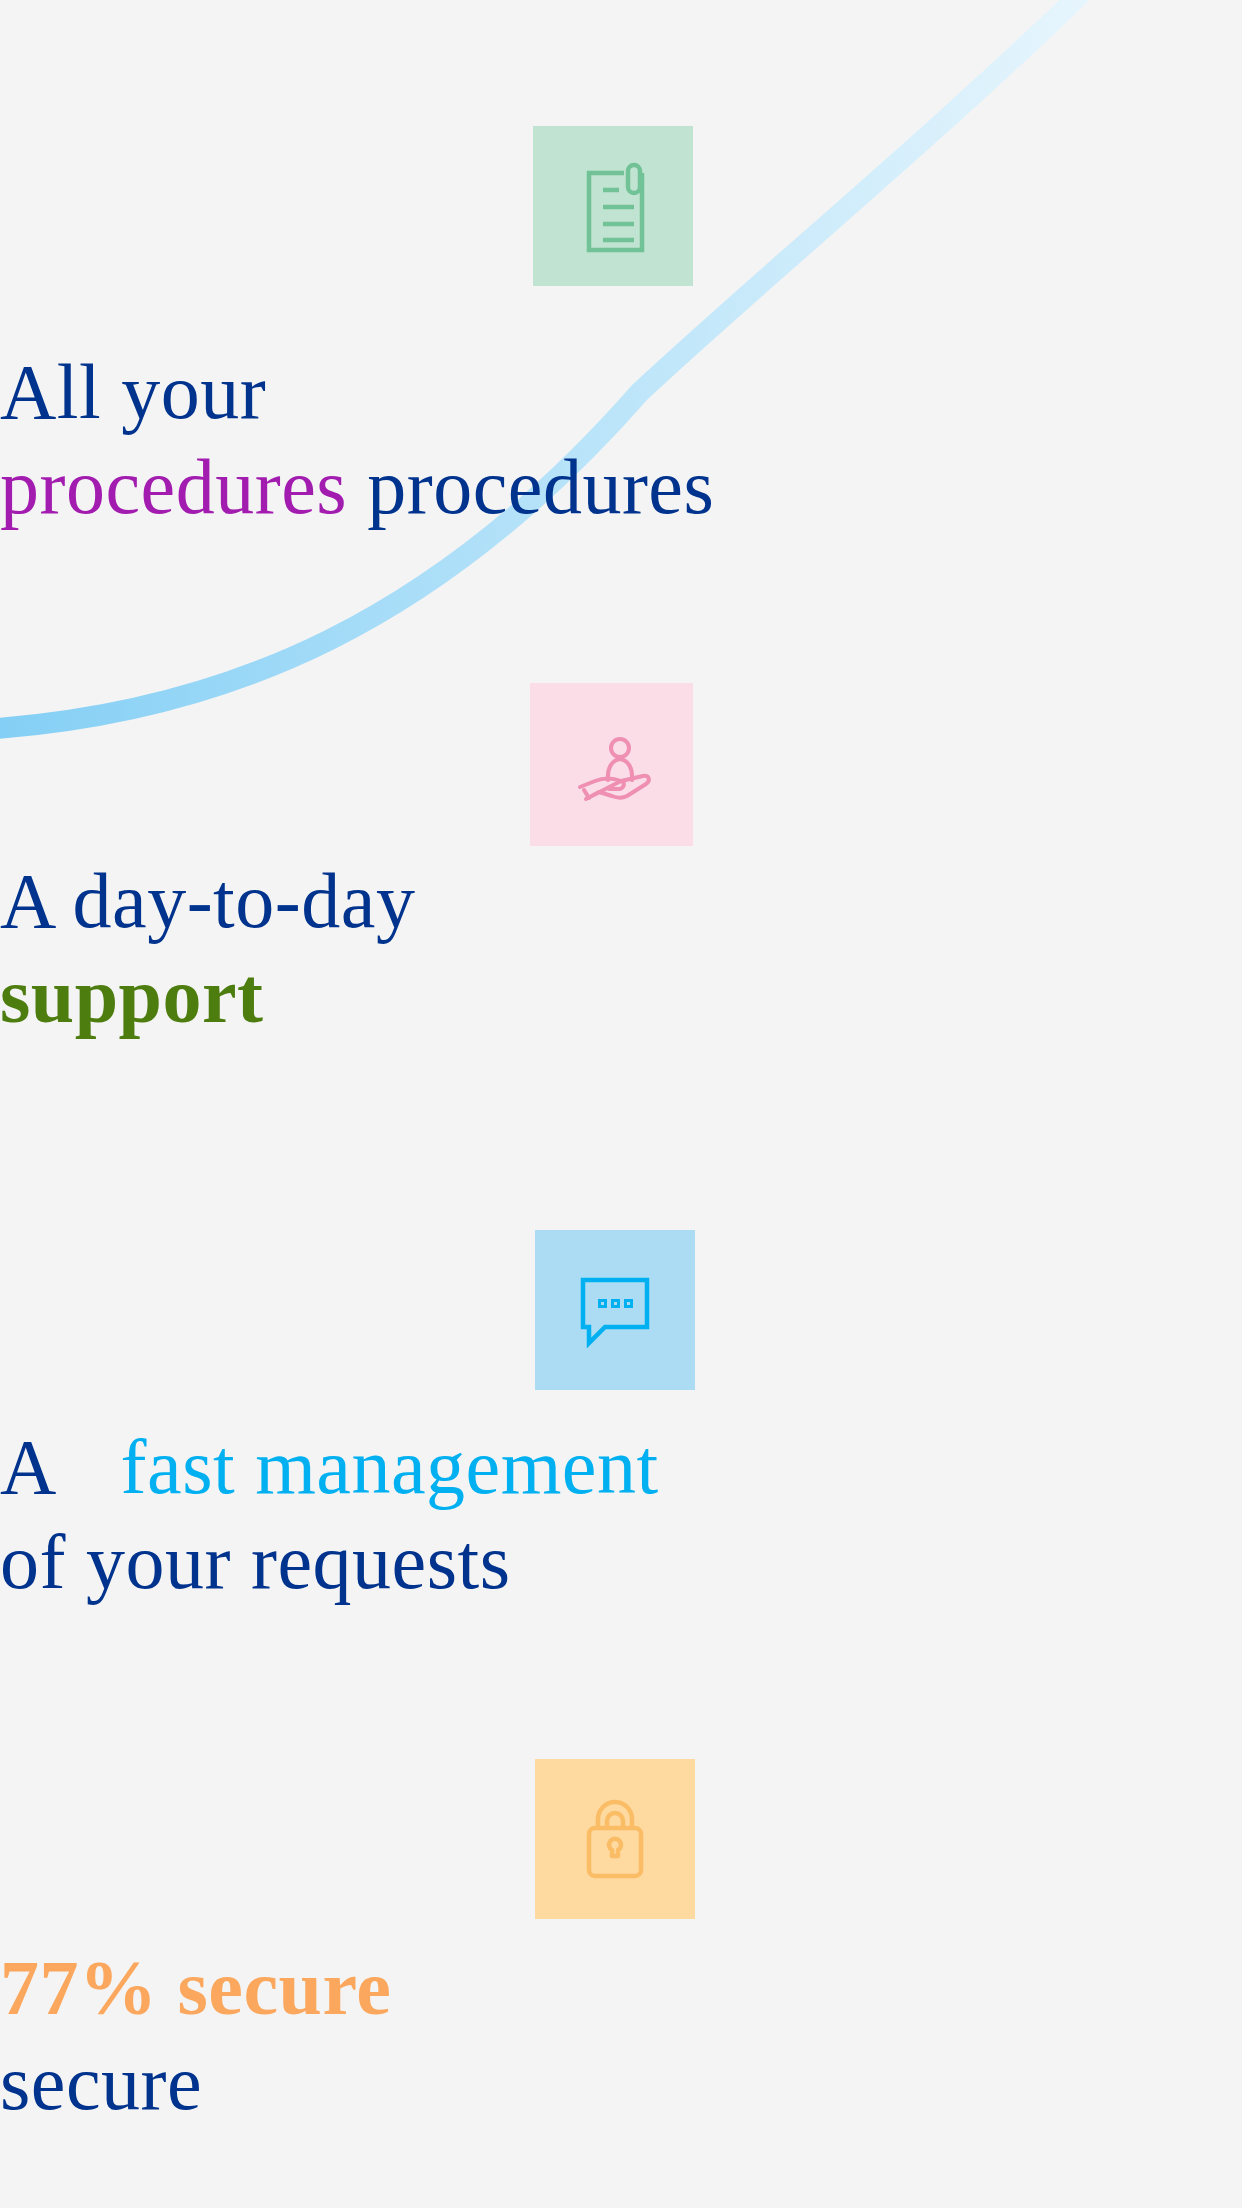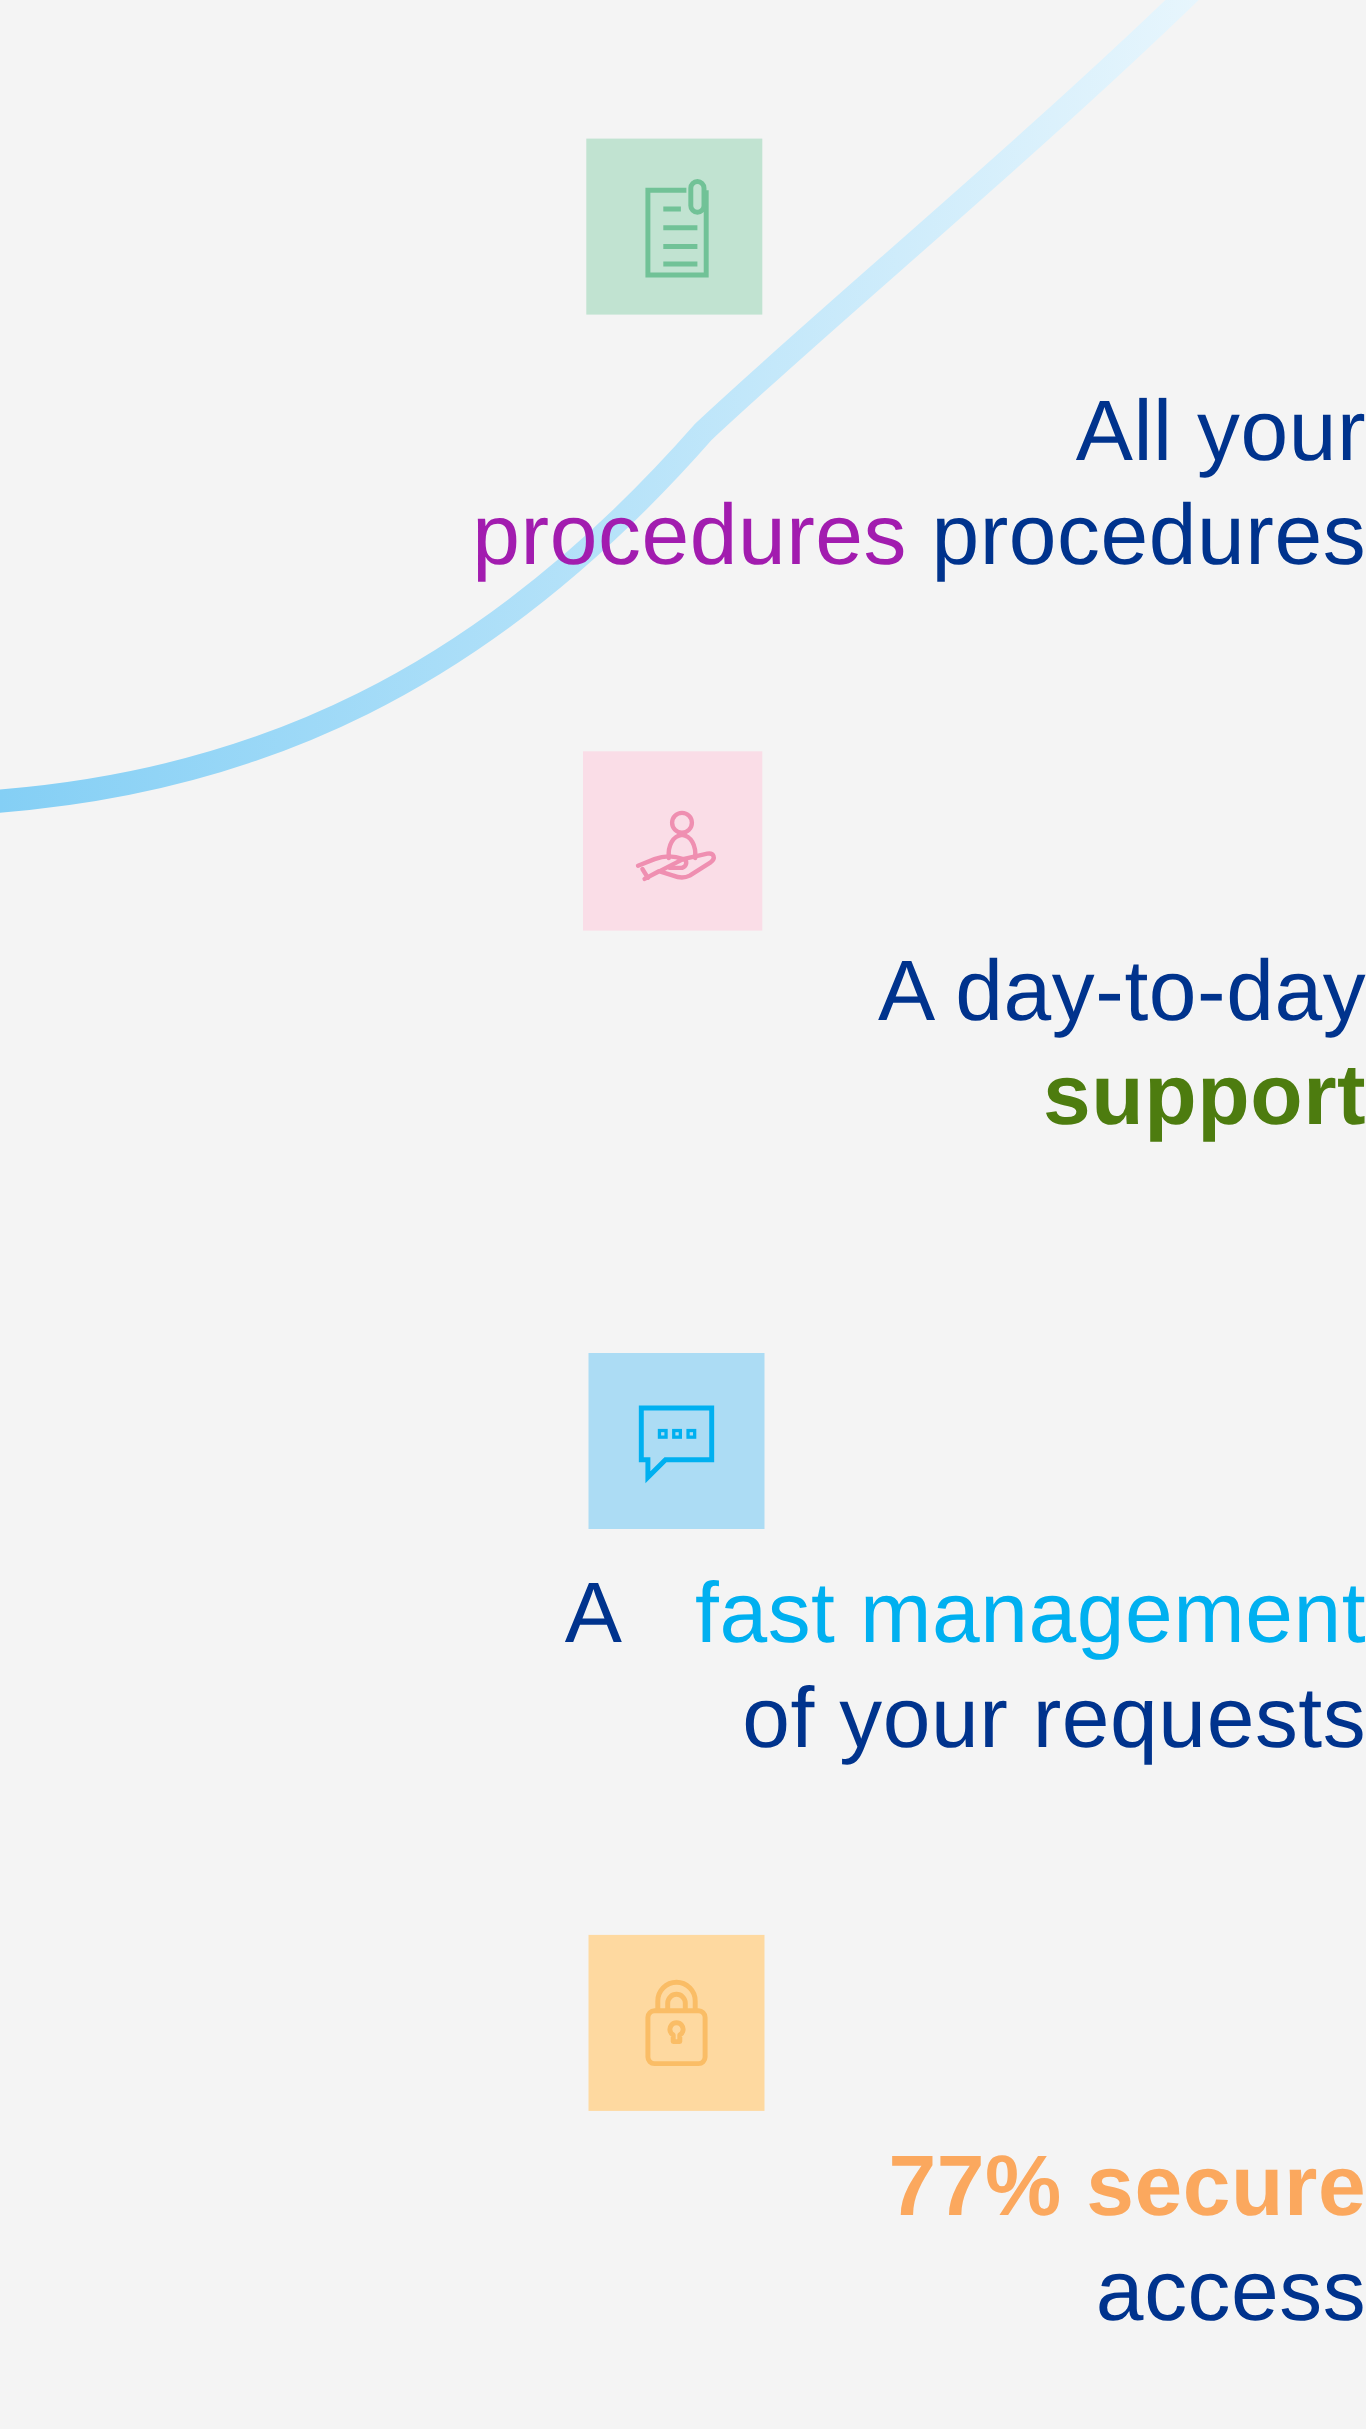--- a/index.html
+++ b/index.html
@@ -11,25 +11,26 @@
   }
   .curve { position: absolute; left: 0; top: 0; width: 1242px; height: 800px; z-index: 0; pointer-events: none; }
   .feature { position: absolute; left: 0; width: 1242px; z-index: 1; }
   .icon-box {
     position: absolute; width: 160px; height: 160px;
     display: flex; align-items: center; justify-content: center;
   }
   .icon-box svg { width: 110px; height: 110px; }
   .heading {
     position: absolute; left: 0; width: 1242px;
-    text-align: right;
+    text-align: left;
     font-size: 78px; line-height: 95px;
     font-weight: 400; color: #00338d;
     letter-spacing: 0.5px;
     margin: 0;
+    font-family: Liberation Serif, serif;
   }
   .heading .line { display: block; white-space: nowrap; }
   .heading .accent { font-weight: 700; }
   .heading .accent.light { font-weight: 400; }
 </style>
 </head>
 <body>
 
 <svg class="curve" viewBox="0 0 1242 800" xmlns="http://www.w3.org/2000/svg">
   <defs>
@@ -123,16 +124,16 @@
         <rect x="29" y="44" width="52" height="48" rx="6"></rect>
         <path d="M 52 72 L 52 66 A 6 6 0 1 1 58 66 L 58 72 Z"></path>
       </g>
     </svg>
   </div>
   <h2 class="heading" style="top:1940px;">
     <span class="line">
       <span class="accent" style="color:#fba85e;">77% secure</span>
     </span>
     <span class="line">
-      <span>access</span>
+      <span>secure</span>
     </span>
   </h2>
 </section>
 
 </body></html>

